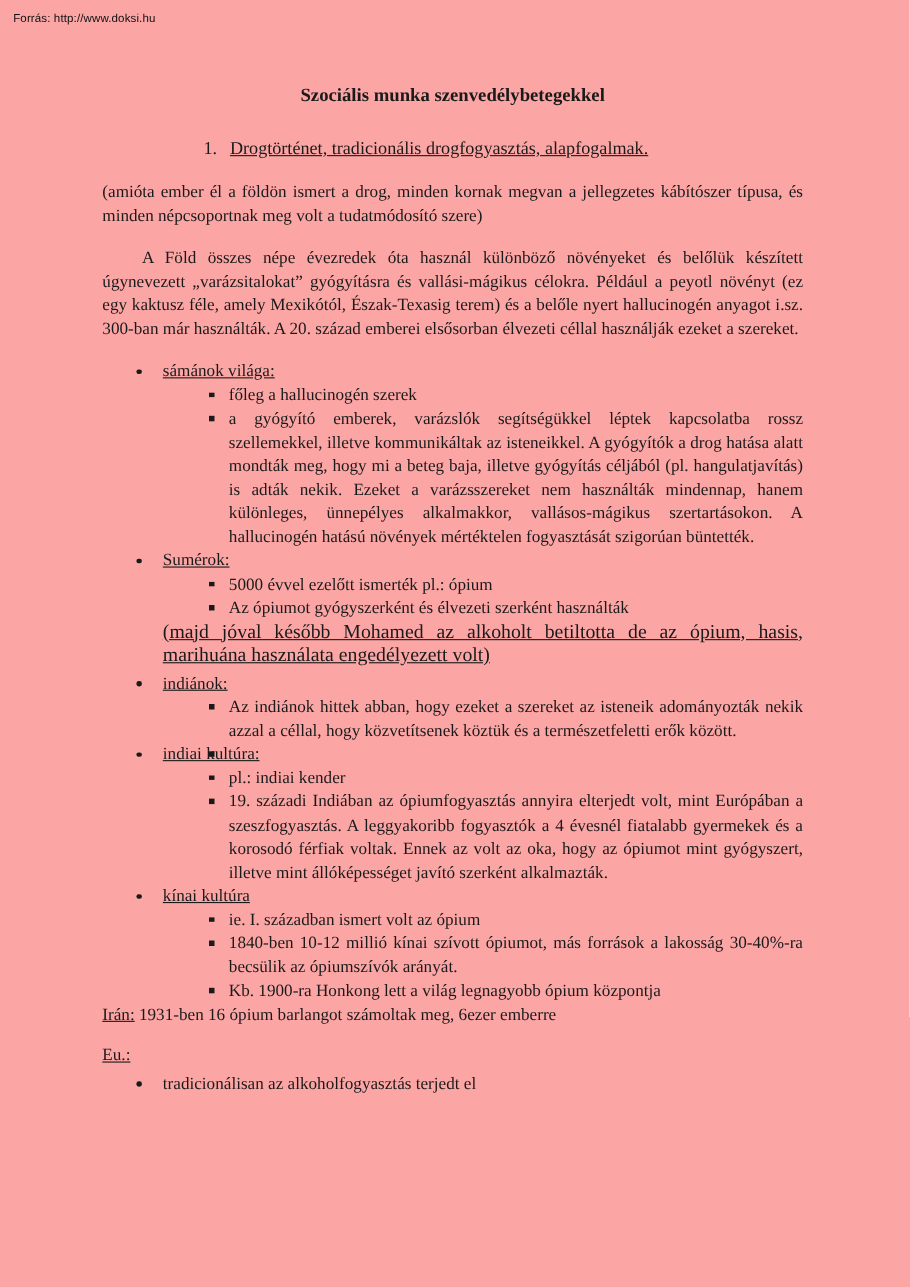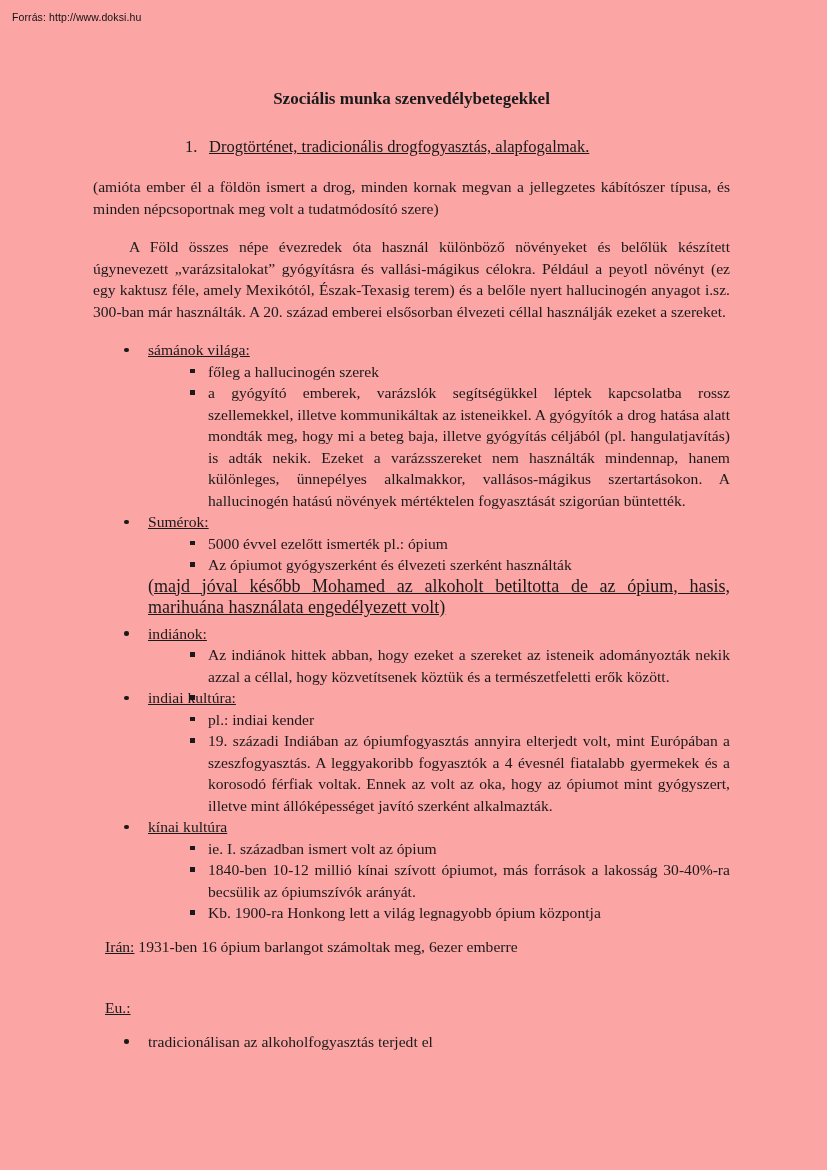--- a/index.html
+++ b/index.html
@@ -22,21 +22,21 @@
     top: 11px;
     font-family: "Liberation Sans", "DejaVu Sans", sans-serif;
     font-size: 10.5px;
     color: #111111;
     letter-spacing: 0.1px;
     white-space: nowrap;
   }
   .content {
     position: absolute;
     left: 93px;
-    top: 88px;
+    top: 76px;
     width: 637px;
   }
   .doc-title {
     text-align: center;
     font-weight: bold;
     font-size: 17px;
     line-height: 22px;
     margin: 0 0 26px 0;
   }
   .section-heading {
@@ -115,21 +115,21 @@
     left: 0px;
     top: 8px;
     width: 4.5px;
     height: 4.5px;
     background: #1a1a1a;
   }
   .tail-block {
     margin-top: 0px;
   }
   p.flush {
-    margin: 12px;
+    margin: 0;
     font-size: 15.6px;
     line-height: 21.5px;
     text-align: left;
   }
   p.flush .ul {
     text-decoration: underline;
   }
   .gap-sm { height: 16px; }
   ul.tail-list {
     list-style: none;

